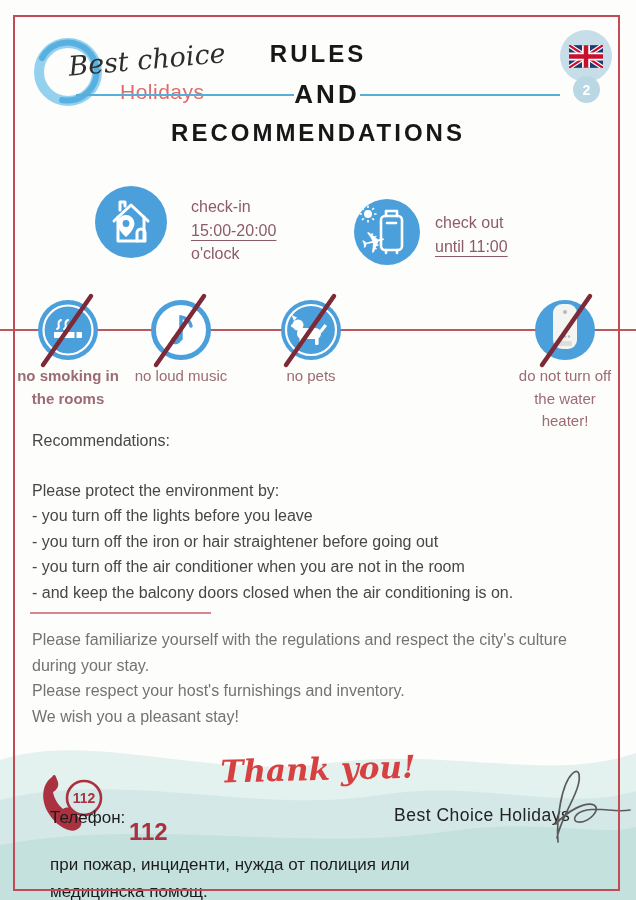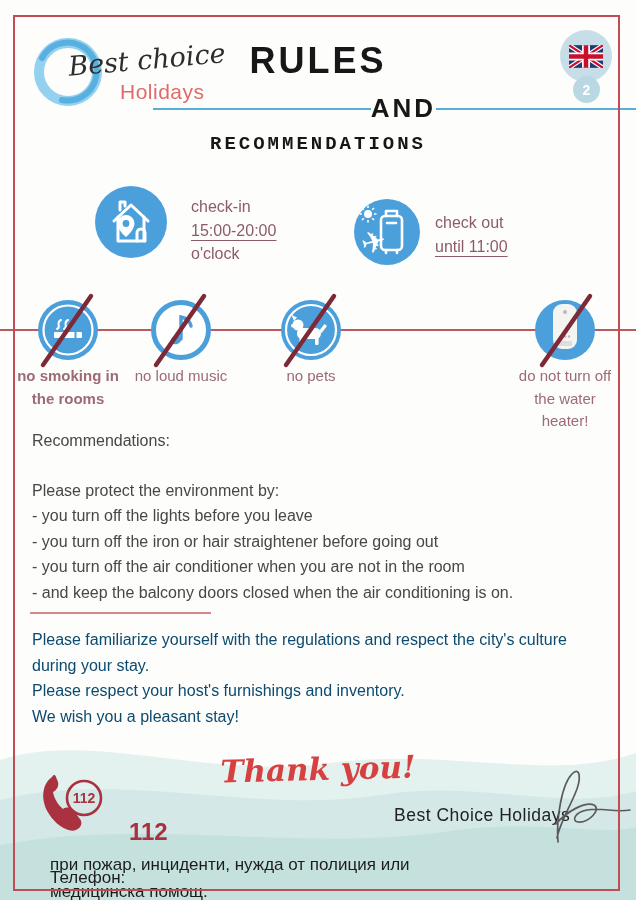--- a/index.html
+++ b/index.html
@@ -20,27 +20,27 @@
   .logo-circle { position:absolute; left:2px; top:8px; width:80px; height:80px; }
   .logo-best {
     position:absolute; left:42px; top:20px; white-space:nowrap;
     font-family:"DejaVu Serif", serif; font-style:italic; font-size:27px; color:#2d2d2d;
     transform:rotate(-5deg);
   }
   .logo-holidays { position:absolute; left:94px; top:56px; font-size:21px; color:#e06a69; letter-spacing:0.5px; }
 
   .title-block { position:absolute; left:0; top:40px; width:636px; z-index:2; text-align:center;
     color:#171717; font-weight:bold; letter-spacing:3px; }
-  .title-l1 { font-size:36px; }
-  .title-and-row { display:flex; align-items:center; justify-content:flex-end; margin-top:11px; }
+  .title-l1 { font-size:24px; }
+  .title-and-row { display:flex; align-items:center; justify-content:center; margin-top:11px; }
   .title-l2 { font-size:26px; }
   .and-line { height:2px; background:#57aed8; }
   .and-line.left { width:218px; }
   .and-line.right { width:200px; }
-  .title-l3 { font-size:19px; margin-top:9px;font-family:Liberation Mono, monospace; }
+  .title-l3 { font-size:24px; margin-top:9px; }
 
   .flag-wrap { position:absolute; left:560px; top:30px; z-index:2; width:54px; height:76px; }
   .flag-circle { position:absolute; left:0; top:0; width:52px; height:52px; border-radius:50%;
     background:#c7dee8; display:flex; align-items:center; justify-content:center; }
   .flag-badge { position:absolute; left:13px; top:46px; width:27px; height:27px; border-radius:50%;
     background:#b9d8e3; color:#ffffff; font-size:14px; font-weight:bold;
     display:flex; align-items:center; justify-content:center; }
 
   
   .check-block { position:absolute; display:flex; z-index:2; color:#8d5a68; }
@@ -61,29 +61,29 @@
   .pro-3 { left:246px; }
   .pro-4 { left:372px; }
   .pro-5 { left:500px; } .pro-5 .pro-label { max-width:100px; }
 
   
   .reco { position:absolute; left:32px; top:428px; width:570px; z-index:2;
     font-size:16px; color:#474747; line-height:25.5px; }
   .reco-intro { margin-top:24px; }
   .divider { position:absolute; left:30px; top:612px; width:181px; height:2px; background:#d4868d; z-index:2; }
   .regs { position:absolute; left:32px; top:627px; width:560px; z-index:2;
-    font-size:16px; color:#0c4a6e; line-height:25.5px; }
+    font-size:16px; color:#737373; line-height:25.5px; }
 
   .thanks { position:absolute; left:0; top:751px; width:636px; text-align:center; z-index:2;
     font-family:"DejaVu Serif", serif; font-style:italic; font-weight:bold;
     font-size:31px; color:#d64040; transform:rotate(-1.5deg); }
 
   
   .phone-icon { position:absolute; left:36px; top:774px; z-index:2; }
-  .phone-label { position:absolute; left:50px; top:868px; z-index:2; font-size:17px; color:#1d1d1d; }
+  .phone-label { position:absolute; left:50px; top:808px; z-index:2; font-size:17px; color:#1d1d1d; }
   .phone-number { position:absolute; left:129px; top:818px; z-index:2; font-size:24px; font-weight:bold; color:#a93140; }
   .phone-desc { position:absolute; left:50px; top:852px; z-index:2; font-size:17px; color:#1d1d1d; line-height:26.5px; }
 
   .company { position:absolute; left:394px; top:805px; z-index:2; font-size:17.5px; color:#222222; letter-spacing:0.5px; }
   .signature { position:absolute; left:528px; top:762px; z-index:3; }
 </style>
 </head>
 <body>
 
 <div class="page">

